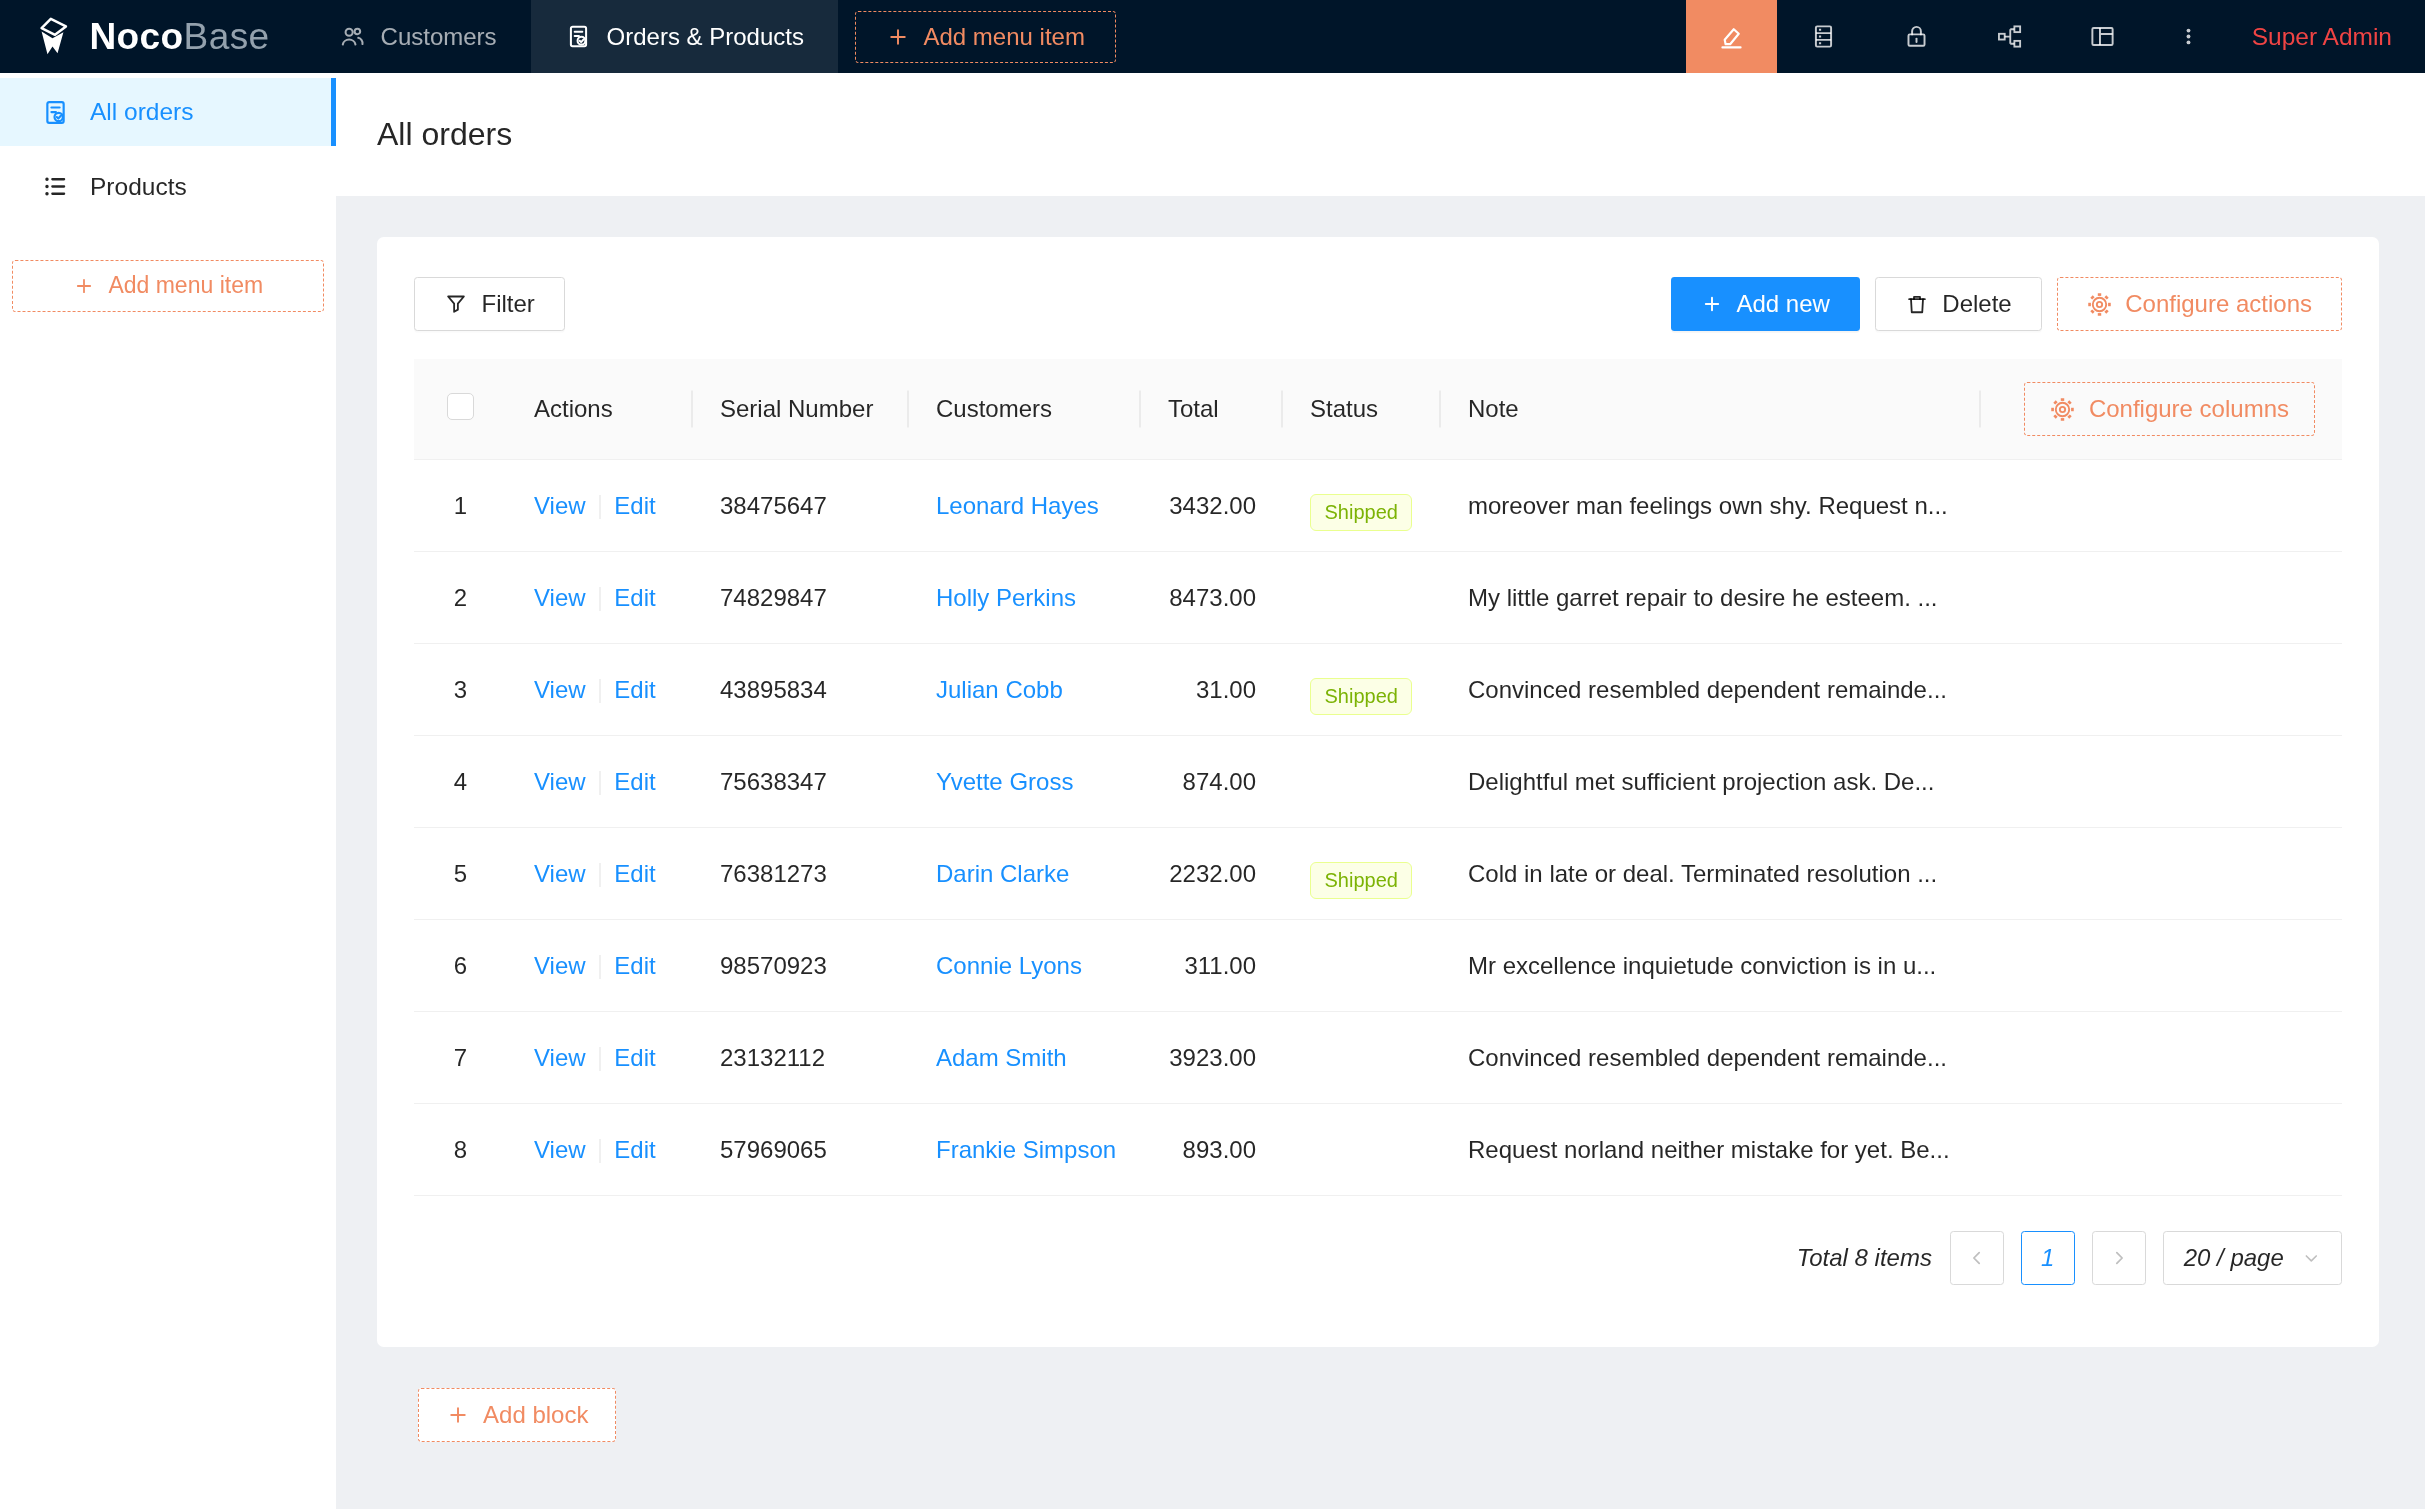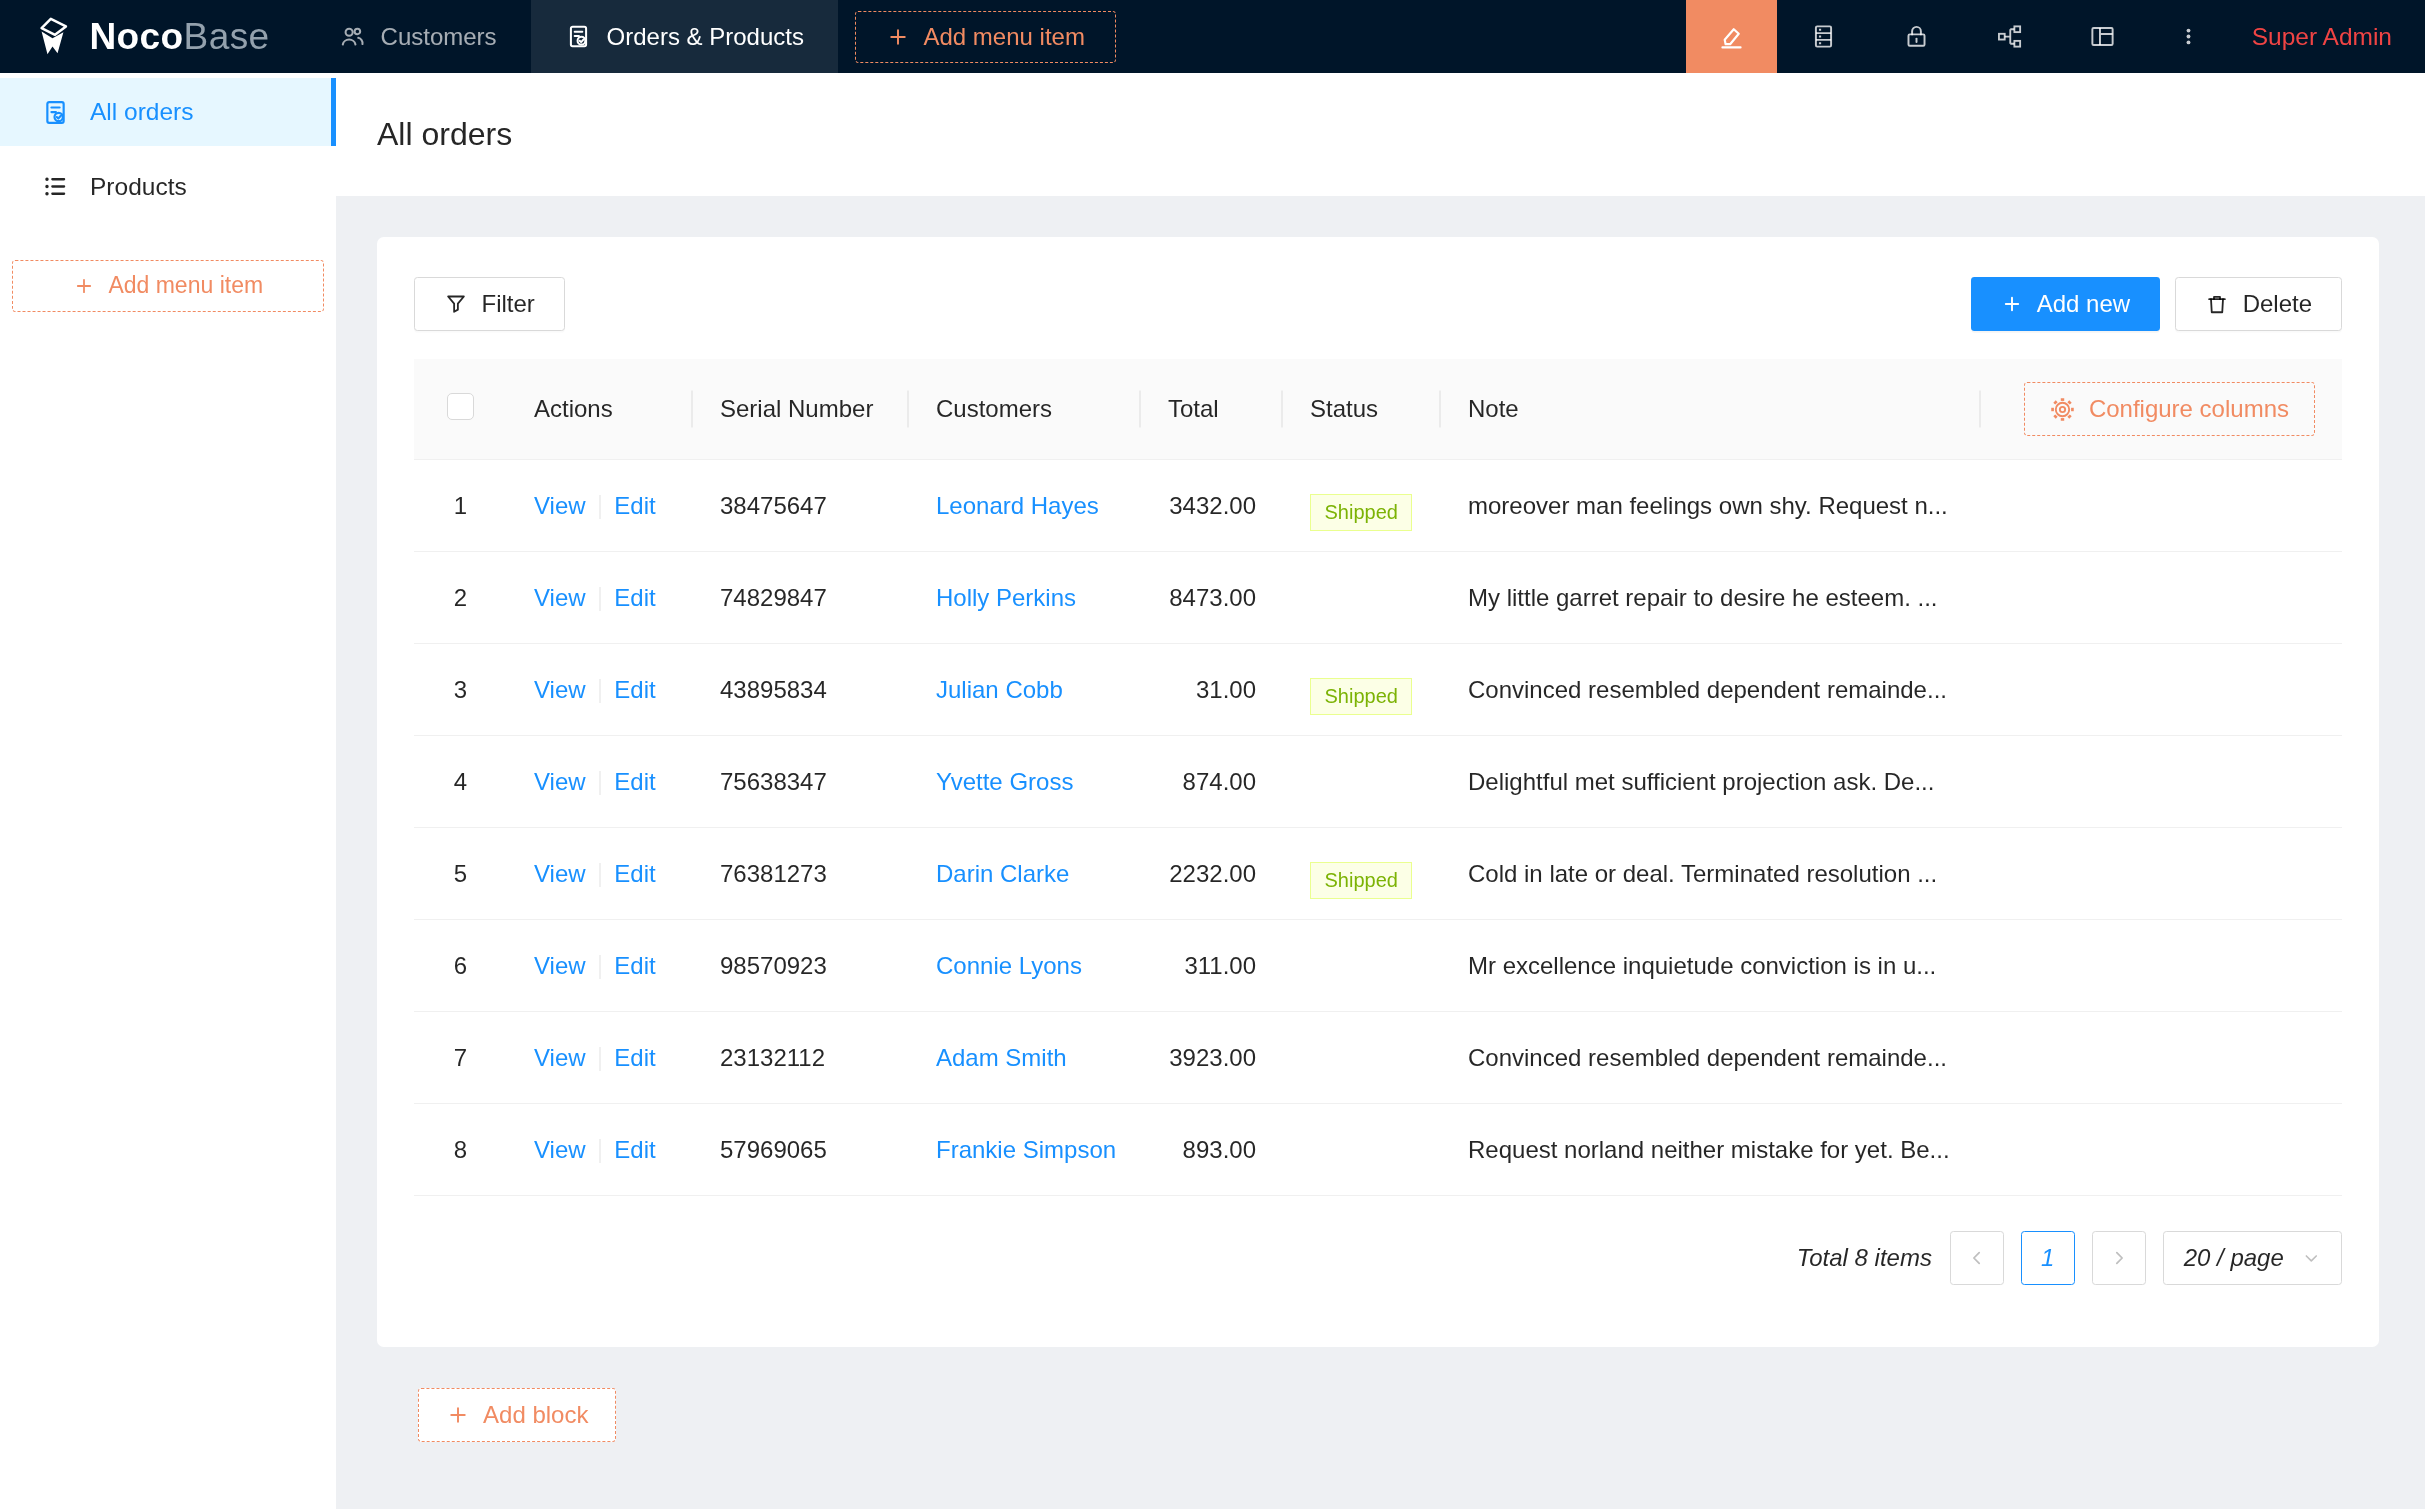--- a/index.html
+++ b/index.html
@@ -105,21 +105,21 @@
   td.cell-idx { text-align:center; padding:0; }
   td.cell-total { text-align:right; }
   a.tbl-link { color:#1890ff; text-decoration:none; cursor:pointer; }
   .link-divider { display:inline-block; width:1.7px; height:24px; background:#f0f0f0; margin:0 13.5px; vertical-align:middle; }
   .checkbox {
     width:27px; height:27px; border:1.7px solid #d9d9d9; border-radius:5px; background:#ffffff;
     display:inline-block; cursor:pointer;
   }
   .status-badge {
     display:inline-block; padding:3.4px 13.5px; font-size:20px; line-height:1.45;
-    background:#fcffe6; border:1.7px solid #eaff8f; color:#7cb305; border-radius:0;margin-top:14px;
+    background:#fcffe6; border:1.7px solid #eaff8f; color:#7cb305; border-radius:6px;margin-top:14px;
   }
   .th-config-inner { display:flex; justify-content:flex-end; }
   .btn-config-cols {
     height:54px; display:inline-flex; align-items:center; gap:13.5px; padding:0 25px;
     border:1.7px dashed #f18b62; border-radius:3.4px; color:#f18b62; background:transparent;
     font-size:24px; font-weight:400; cursor:pointer;
   }
 
   
   .pagination {
@@ -318,20 +318,39 @@
           </div>
           <div class="btn btn-default">
             <span>
               <svg width="24" height="24" viewBox="0 0 32 32" fill="none" stroke="currentColor" stroke-width="2.4" stroke-linecap="round" stroke-linejoin="round">
                 <path d="M5.5 9.5 h21"></path>
                 <path d="M12 9.5 v-3 h8 v3"></path>
                 <path d="M8 9.5 l1 17.5 h14 l1 -17.5"></path>
               </svg>
             </span>
             <span>Delete</span>
+          </div>
+          <div class="btn btn-dashed-orange">
+            <span>
+              <svg width="25" height="25" viewBox="0 0 32 32" fill="none" stroke="currentColor">
+                <circle cx="16" cy="16" r="8.6" stroke-width="2.4"></circle>
+                <circle cx="16" cy="16" r="3.4" stroke-width="2.4"></circle>
+                <g stroke-width="4.4">
+                  <path d="M27 16 h3.4"></path>
+                    <path d="M5 16 h-3.4"></path>
+                  <path d="M16 27 v3.4"></path>
+                    <path d="M16 5 v-3.4"></path>
+                  <path d="M23.8 23.8 l2.4 2.4"></path>
+                    <path d="M8.2 8.2 l-2.4 -2.4"></path>
+                  <path d="M23.8 8.2 l2.4 -2.4"></path>
+                    <path d="M8.2 23.8 l-2.4 2.4"></path>
+                </g>
+              </svg>
+            </span>
+            <span>Configure actions</span>
           </div>
         </div>
       </div>
 
       <div class="table-wrap">
         <table>
           <colgroup>
             <col class="c-check">
               <col class="c-actions">
               <col class="c-serial">

